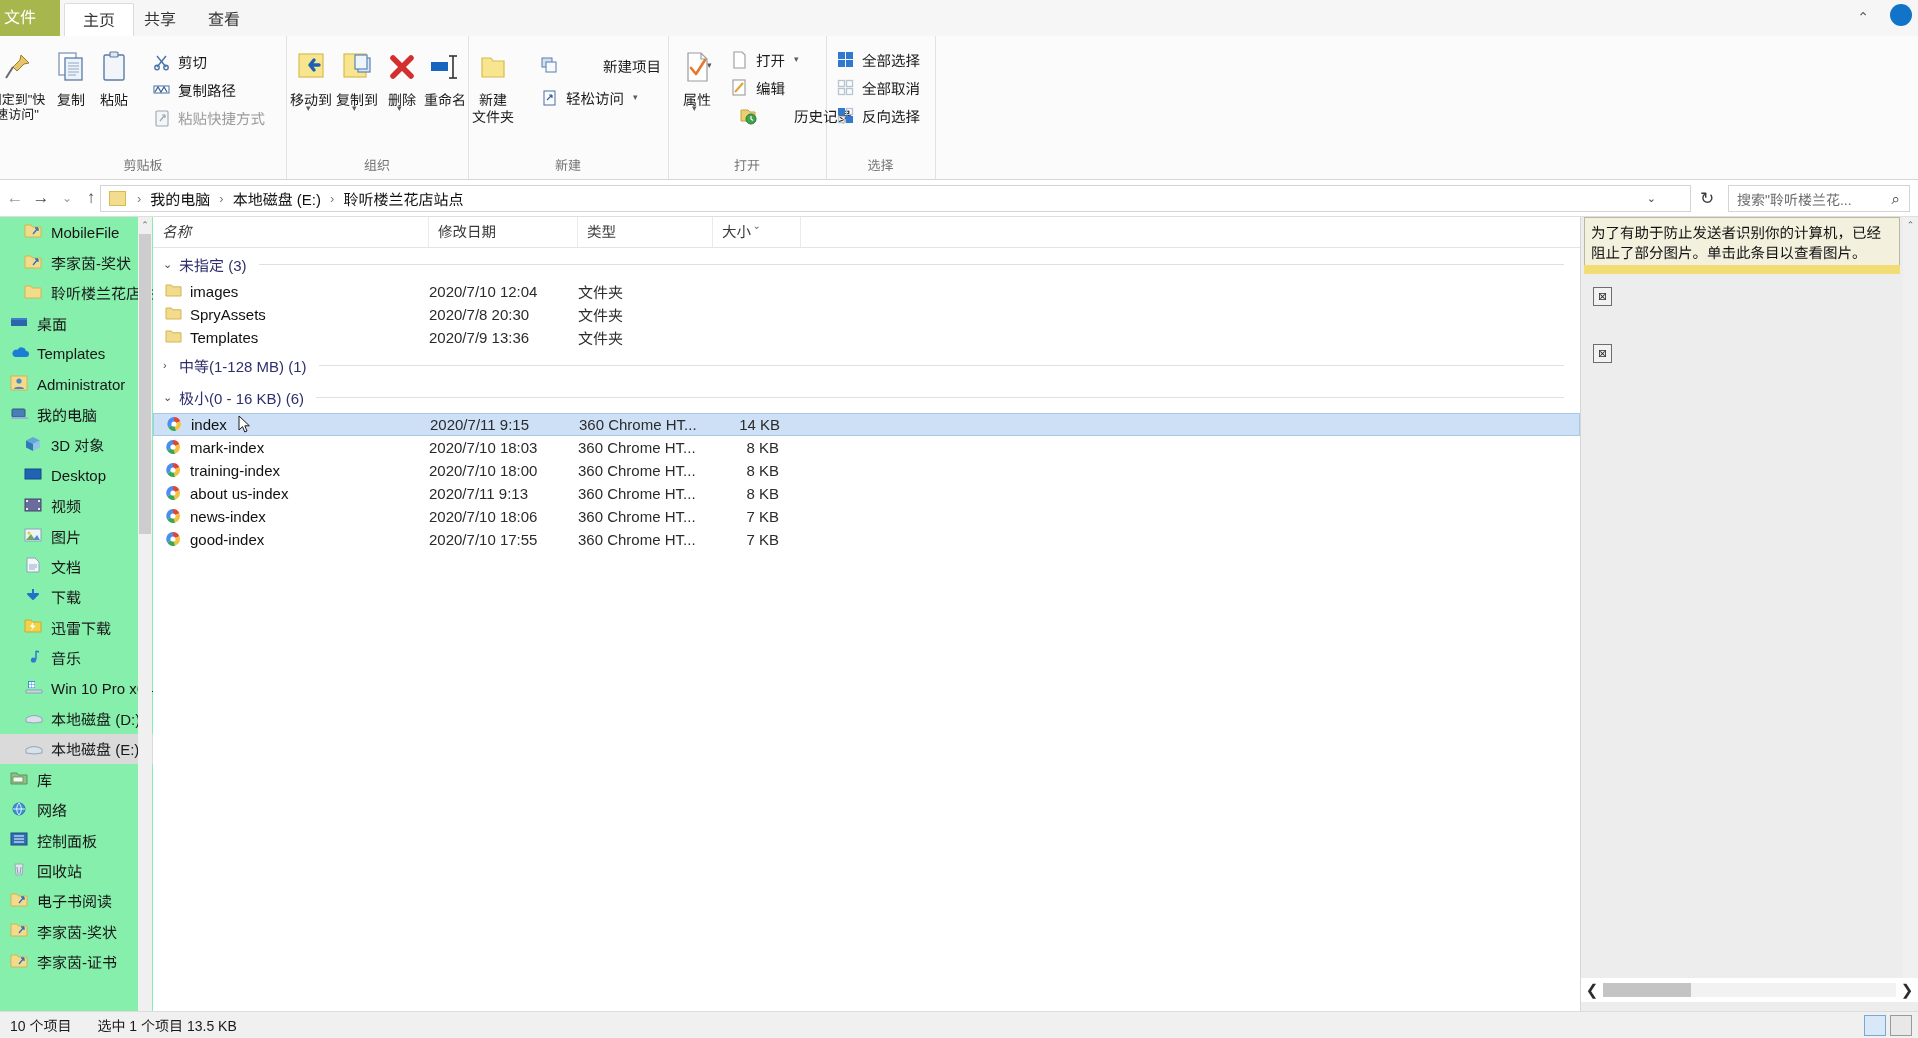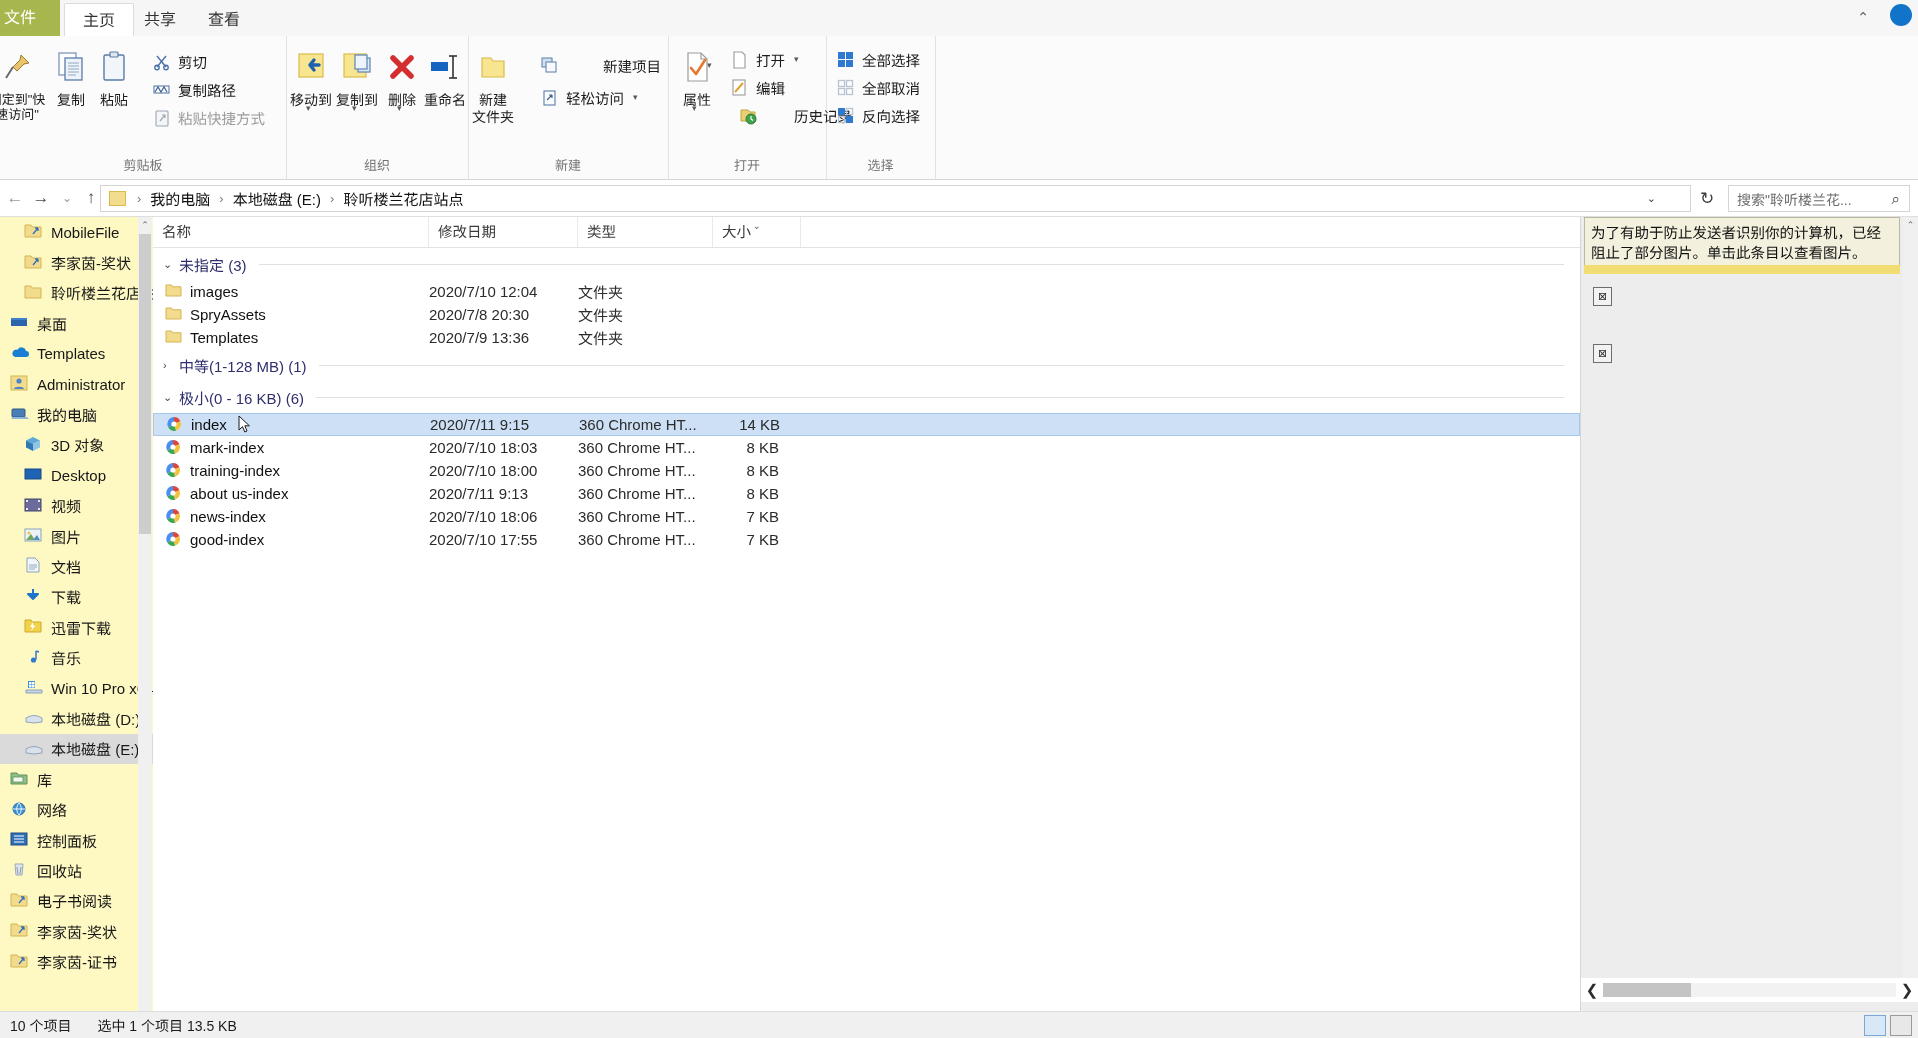--- a/index.html
+++ b/index.html
@@ -41,21 +41,21 @@
   .crumbbox{position:absolute;left:100px;top:5px;width:1591px;height:27px;border:1px solid #d4d4d4;background:#fff;display:flex;align-items:center;padding-left:8px;box-sizing:border-box;}
   .crumb{font-size:15px;color:#111;padding:0 2px;}
   .sep{color:#7b7b7b;font-size:13px;padding:0 7px;}
   .crumbbox .tailchev{position:absolute;right:34px;color:#444;font-size:11px;}
   .refresh{position:absolute;left:1700px;top:8px;font-size:17px;color:#3d3d3d;}
   .searchbox{position:absolute;left:1728px;top:5px;width:182px;height:27px;border:1px solid #d4d4d4;background:#fff;display:flex;align-items:center;box-sizing:border-box;}
   .searchbox .ph{font-size:14px;color:#6c6c6c;padding-left:8px;flex:1;overflow:hidden;white-space:nowrap;}
   .searchbox .mag{font-size:15px;color:#3d3d3d;padding-right:9px;}
 
   
-  .sidebar{position:absolute;left:0;top:217px;width:164px;height:803px;background:#fef9c3;overflow:hidden;}
+  .sidebar{position:absolute;left:0;top:217px;width:164px;height:803px;background:#86efac;overflow:hidden;}
   .navitem{position:relative;height:30.4px;display:flex;align-items:center;padding-left:10px;font-size:15px;color:#171717;white-space:nowrap;box-sizing:border-box;}
   .navitem.sel{background:#dadada;}
   .navitem .ni{width:20px;height:18px;flex:0 0 20px;margin-right:7px;position:relative;}
   .navitem .nt{overflow:hidden;text-overflow:clip;}
   .navitem.ind{padding-left:24px;}
   .sbscroll{position:absolute;left:138px;top:217px;width:14px;height:803px;background:#f0f0f0;}
   .sbscroll .up,.sbscroll .dn{position:absolute;left:0;width:14px;height:17px;text-align:center;font-size:9px;color:#636363;line-height:17px;}
   .sbscroll .up{top:0;}
   .sbscroll .dn{bottom:0;}
   .sbscroll .thumb{position:absolute;left:1px;width:12px;background:#cdcdcd;}
@@ -589,21 +589,21 @@
       </div>
     </div>
   <div class="sbscroll">
     <div class="up">⌃</div>
     <div class="thumb" style="top:17px;height:300px;"></div>
     <div class="dn">⌄</div>
   </div>
 
   <div class="listwrap">
     <div class="colhead" id="colhead">
-        <div class="col" style="left: 0px; width: 276px;"><span>名称</span></div>
+        <div class="col" style="left: 0px; width: 276px; font-style: italic;"><span>名称</span></div>
         <div class="col" style="left: 276px; width: 149px;"><span>修改日期</span></div>
         <div class="col" style="left: 425px; width: 135px;"><span>类型</span></div>
         <div class="col" style="left: 560px; width: 88px;"><span>大小</span><span class="sortchev">⌄</span></div>
       </div>
     <div id="listbody">
         <div class="grouphdr">
           <span class="gchev">⌄</span>
           <span>未指定 (3)</span>
           <span class="gline"></span>
         </div>

